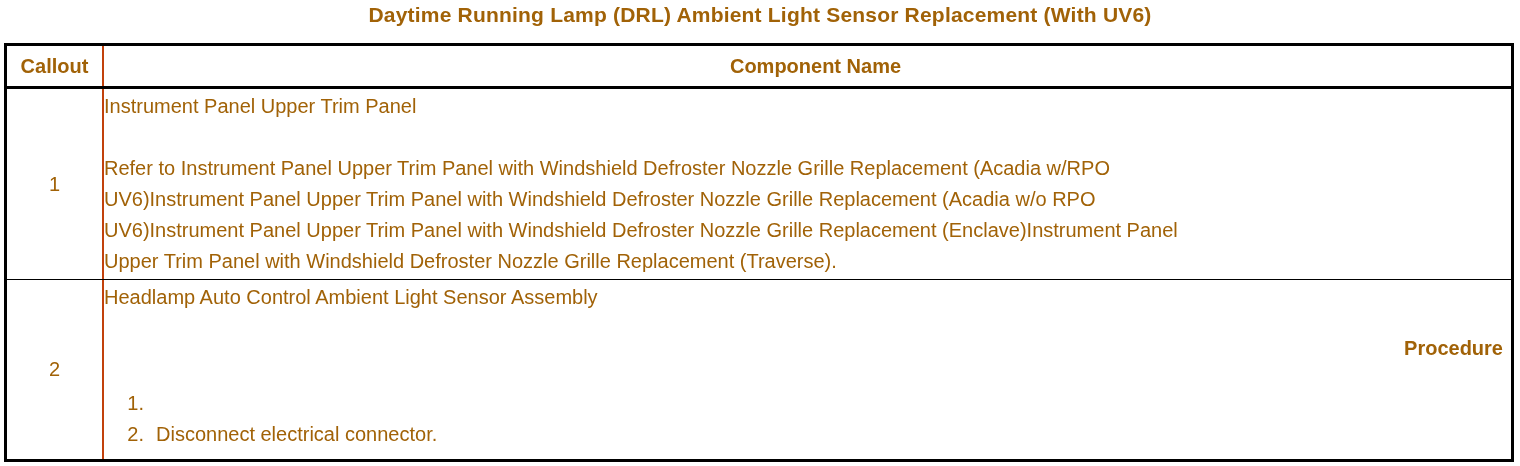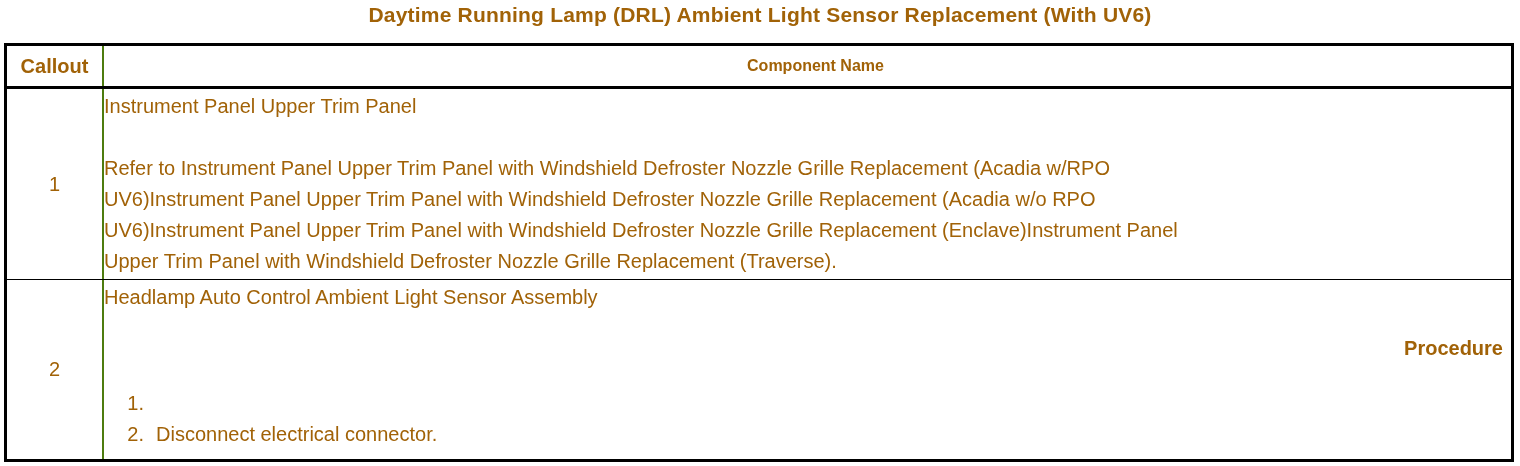--- a/index.html
+++ b/index.html
@@ -38,34 +38,34 @@
     border-bottom: 3px solid #000000;
   }
   .row-1 {
     height: 191px;
     border-bottom: 1px solid #000000;
   }
   .row-2 { height: 179px; }
   .callout-col {
     flex: 0 0 97px;
     box-sizing: border-box;
-    border-right: 2px solid #4d7c0f;
+    border-right: 2px solid #c2410c;
     display: flex;
     align-items: center;
     justify-content: center;
     font-size: 20px;
   }
   .thead .callout-col { font-weight: bold; }
   .comp-col {
     flex: 1 1 auto;
     box-sizing: border-box;
     display: flex;
     align-items: center;
     justify-content: center;
-    font-size: 16px;
+    font-size: 20px;
     font-weight: bold;
     padding-left: 16px;
   }
   .comp-cell {
     flex: 1 1 auto;
     display: block;
     box-sizing: border-box;
     padding: 2px 8px 0 0;
     font-size: 20px;
     font-weight: normal;

